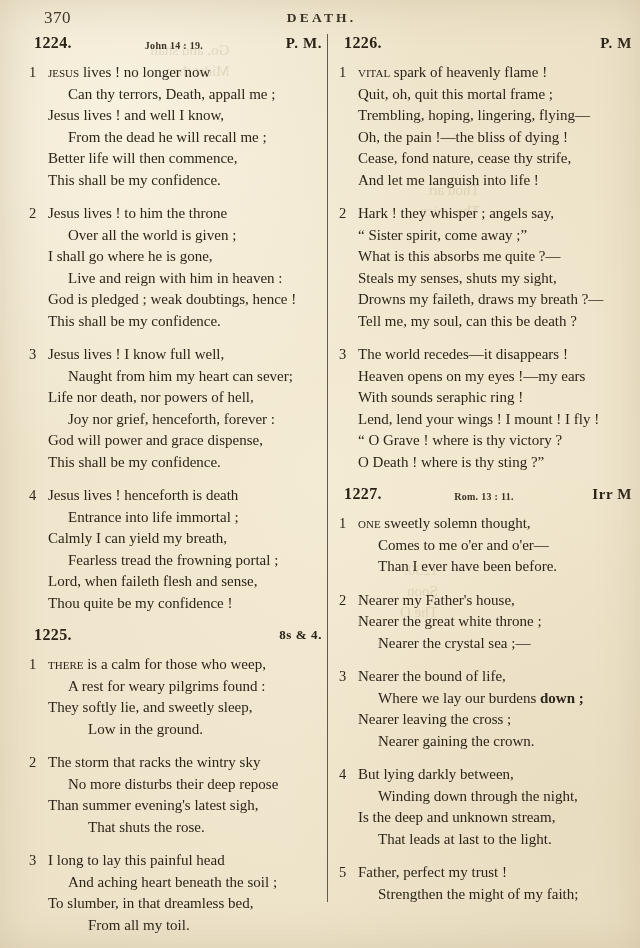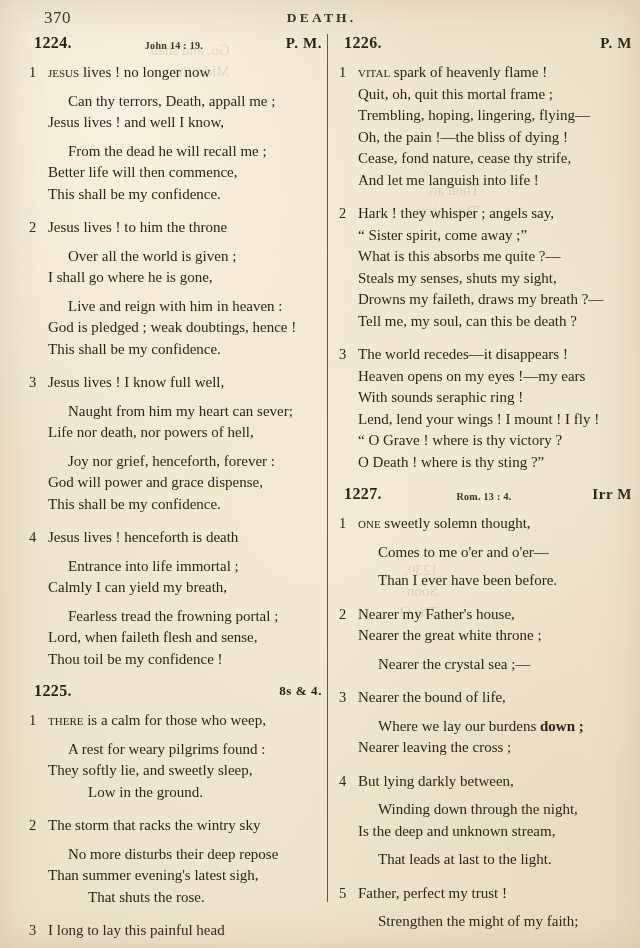--- a/index.html
+++ b/index.html
@@ -145,21 +145,21 @@
     font-size: 14.5px;
     line-height: 21.5px;
     color: #2c2519;
   }
   .line {
     font-size: 15px;
     line-height: 21.5px;
     white-space: pre;
     color: #2c2519;
   }
-  .line.ind1 { padding-left: 20px; margin-top: 7px; }
+  .line.ind1 { padding-left: 20px; }
   .line.ind2 { padding-left: 40px; }
   .sc {
     font-variant: small-caps;
     text-transform: lowercase;
   }
   .bleed {
     font-weight: 700;
   }
 
   
@@ -231,21 +231,21 @@
             <div class="line">God will power and grace dispense,</div>
             <div class="line">This shall be my confidence.</div>
           </div>
           <div class="stanza">
             <div class="stanza-num">4</div>
             <div class="line">Jesus lives ! henceforth is death</div>
             <div class="line ind1">Entrance into life immortal ;</div>
             <div class="line">Calmly I can yield my breath,</div>
             <div class="line ind1">Fearless tread the frowning portal ;</div>
             <div class="line">Lord, when faileth flesh and sense,</div>
-            <div class="line">Thou toil be my confidence !</div>
+            <div class="line">Thou quite be my confidence !</div>
           </div>
         </div>
         <div class="hymn">
           <div class="hymn-head">
             <div class="hymn-number">1225.</div>
             <div class="hymn-meter plain">8s &amp; 4.</div>
           </div>
           <div class="stanza">
             <div class="stanza-num">1</div>
             <div class="line"><span class="sc">There</span> is a calm for those who weep,</div>
@@ -299,40 +299,41 @@
             <div class="line">Heaven opens on my eyes !—my ears</div>
             <div class="line">With sounds seraphic ring !</div>
             <div class="line">Lend, lend your wings ! I mount ! I fly !</div>
             <div class="line">“ O Grave ! where is thy victory ?</div>
             <div class="line">O Death ! where is thy sting ?”</div>
           </div>
         </div>
         <div class="hymn">
           <div class="hymn-head">
             <div class="hymn-number">1227.</div>
-            <div class="hymn-ref">Rom. 13 : 4.</div>
+            <div class="hymn-ref">Rom. 13 : 11.</div>
             <div class="hymn-meter">Irr M</div>
           </div>
           <div class="stanza">
             <div class="stanza-num">1</div>
             <div class="line"><span class="sc">One</span> sweetly solemn thought,</div>
             <div class="line ind1">Comes to me o'er and o'er—</div>
             <div class="line ind1">Than I ever have been before.</div>
           </div>
           <div class="stanza">
             <div class="stanza-num">2</div>
             <div class="line">Nearer my Father's house,</div>
             <div class="line">Nearer the great white throne ;</div>
             <div class="line ind1">Nearer the crystal sea ;—</div>
           </div>
           <div class="stanza">
             <div class="stanza-num">3</div>
             <div class="line">Nearer the bound of life,</div>
             <div class="line ind1">Where we lay our burdens <span class="bleed">down ;</span></div>
             <div class="line">Nearer leaving the cross ;</div>
+            <div class="line ind1">Nearer gaining the crown.</div>
           </div>
           <div class="stanza">
             <div class="stanza-num">4</div>
             <div class="line">But lying darkly between,</div>
             <div class="line ind1">Winding down through the night,</div>
             <div class="line">Is the deep and unknown stream,</div>
             <div class="line ind1">That leads at last to the light.</div>
           </div>
           <div class="stanza">
             <div class="stanza-num">5</div>

